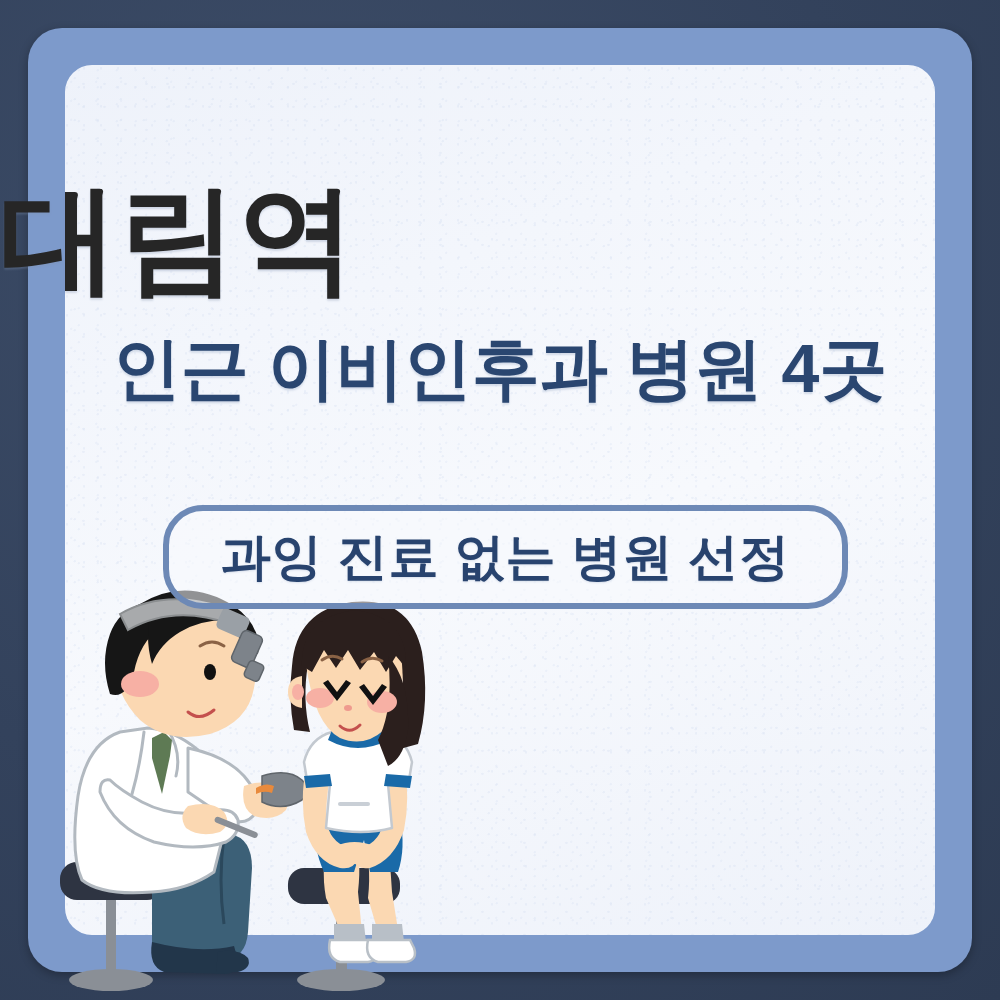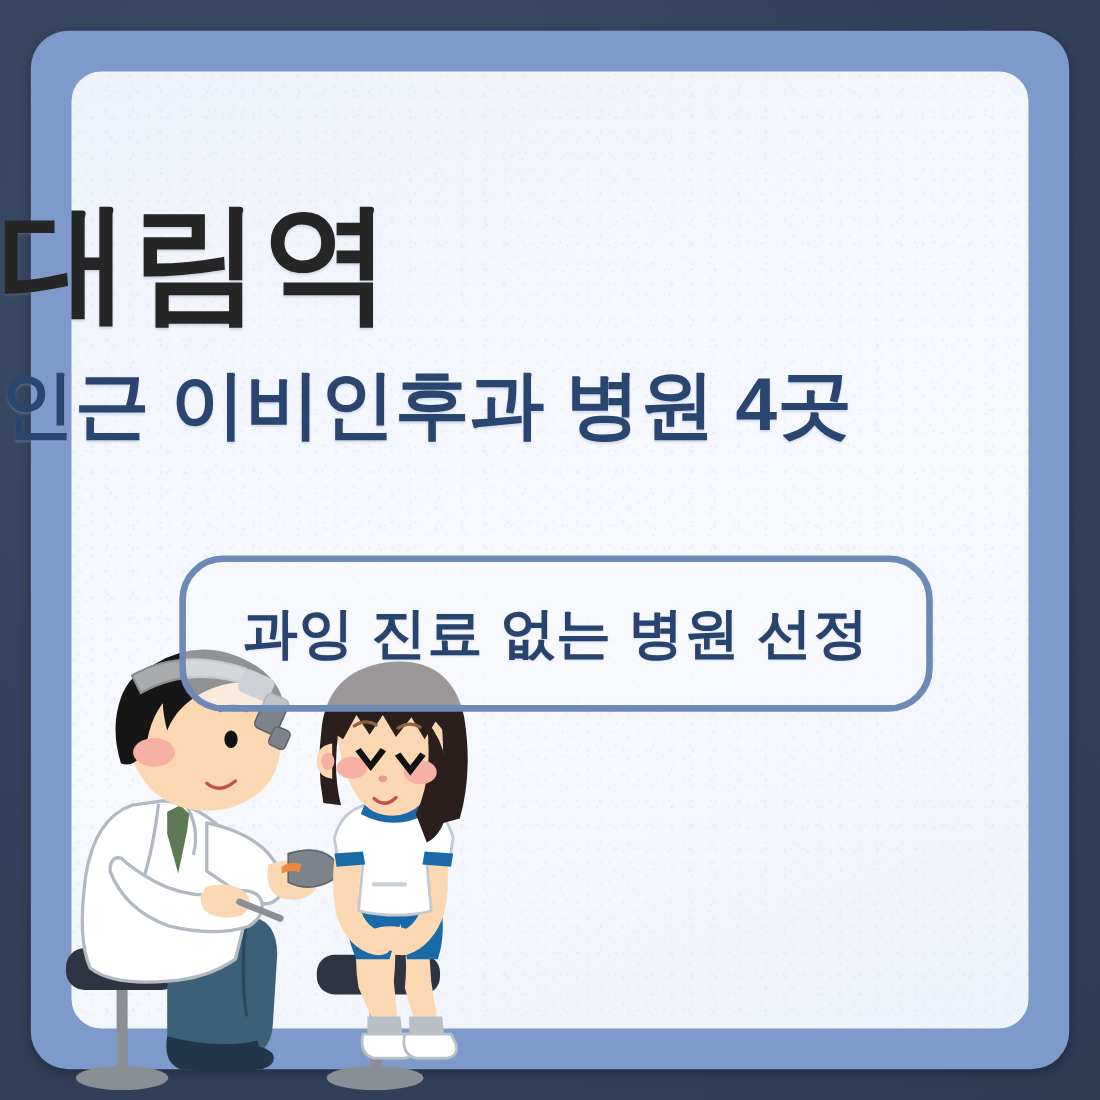--- a/index.html
+++ b/index.html
@@ -45,31 +45,31 @@
   .title{
     position:absolute;left:0;right:0;top:178px;
     font-size:118px;line-height:1.02;
     font-weight:bold;
     letter-spacing:1px;
     color:#262626;
     text-shadow:0 2px 2px rgba(130,145,175,.30);
   }
   .subtitle{
     position:absolute;left:0;right:0;top:333px;
-    text-align:left;
+    text-align:center;
     font-size:68px;line-height:1.05;
     font-weight:bold;
     letter-spacing:0px;
     color:#2a4670;
     text-shadow:0 2px 2px rgba(150,165,195,.35);
   }
 
   
   .badge{
-    position:absolute;left:163px;top:505px;width:685px;height:142px;
+    position:absolute;left:163px;top:505px;width:685px;height:104px;
     box-sizing:border-box;
     border:6px solid #6d89b6;
     border-radius:40px;
     background:rgba(247,249,253,.55);
     display:flex;align-items:center;justify-content:center;
     z-index:5;
   }
   .badge-text{
     font-size:50px;font-weight:bold;color:#28436e;
     letter-spacing:1px;

